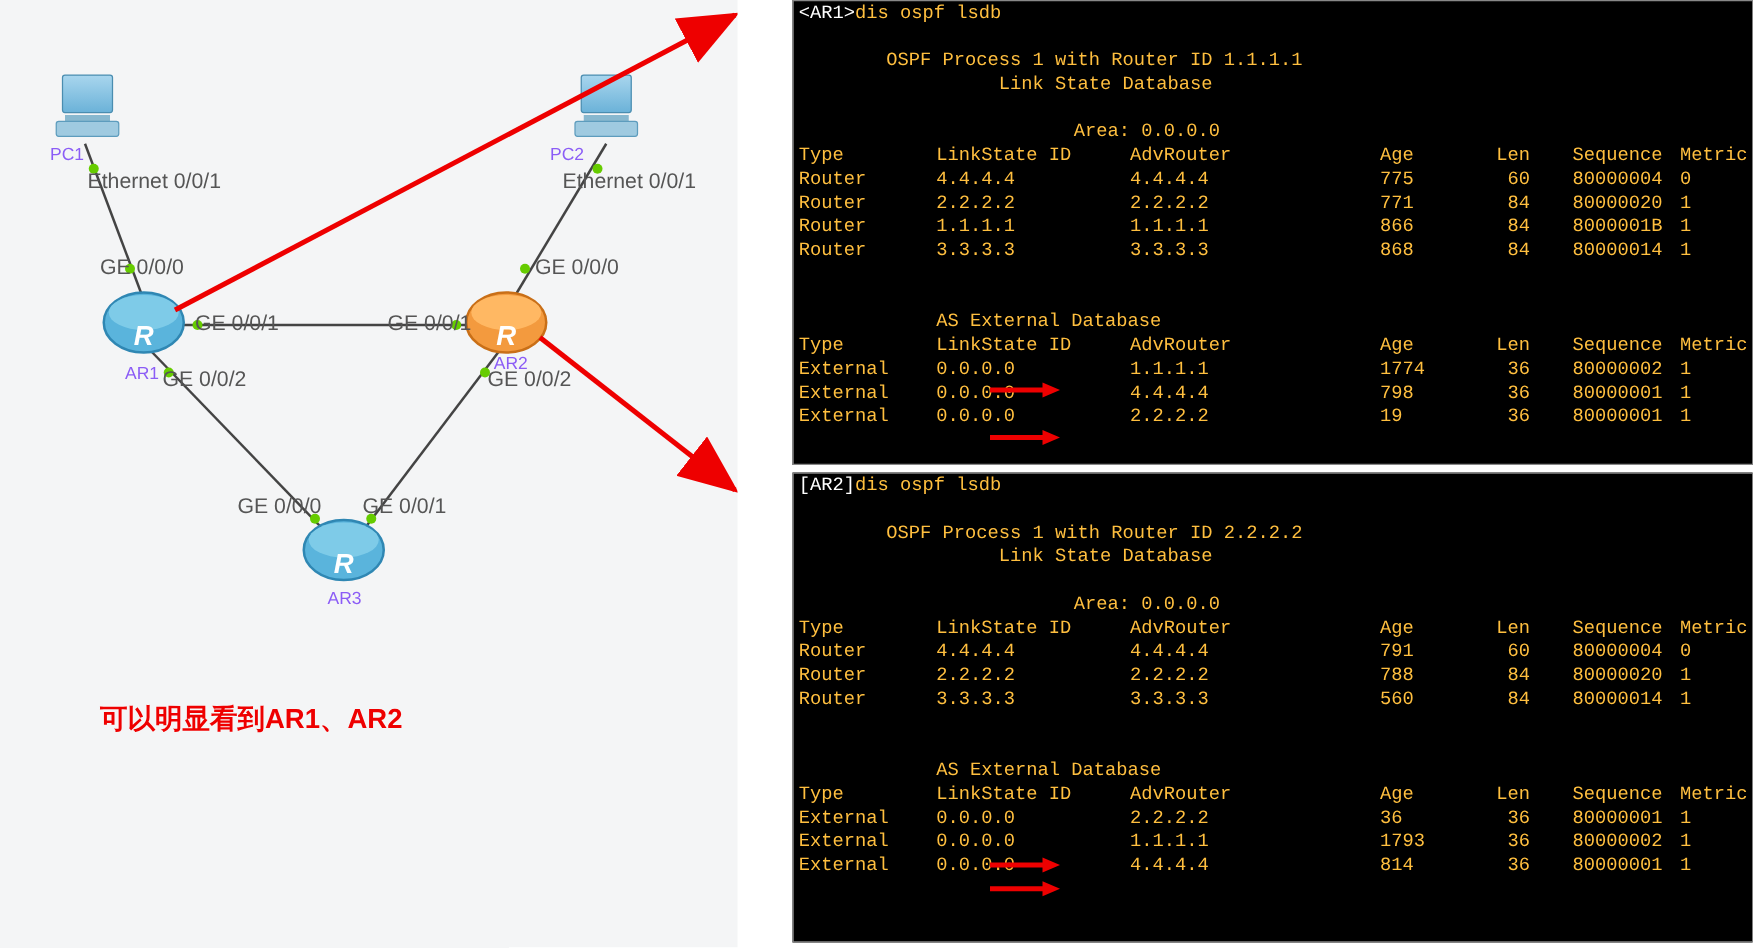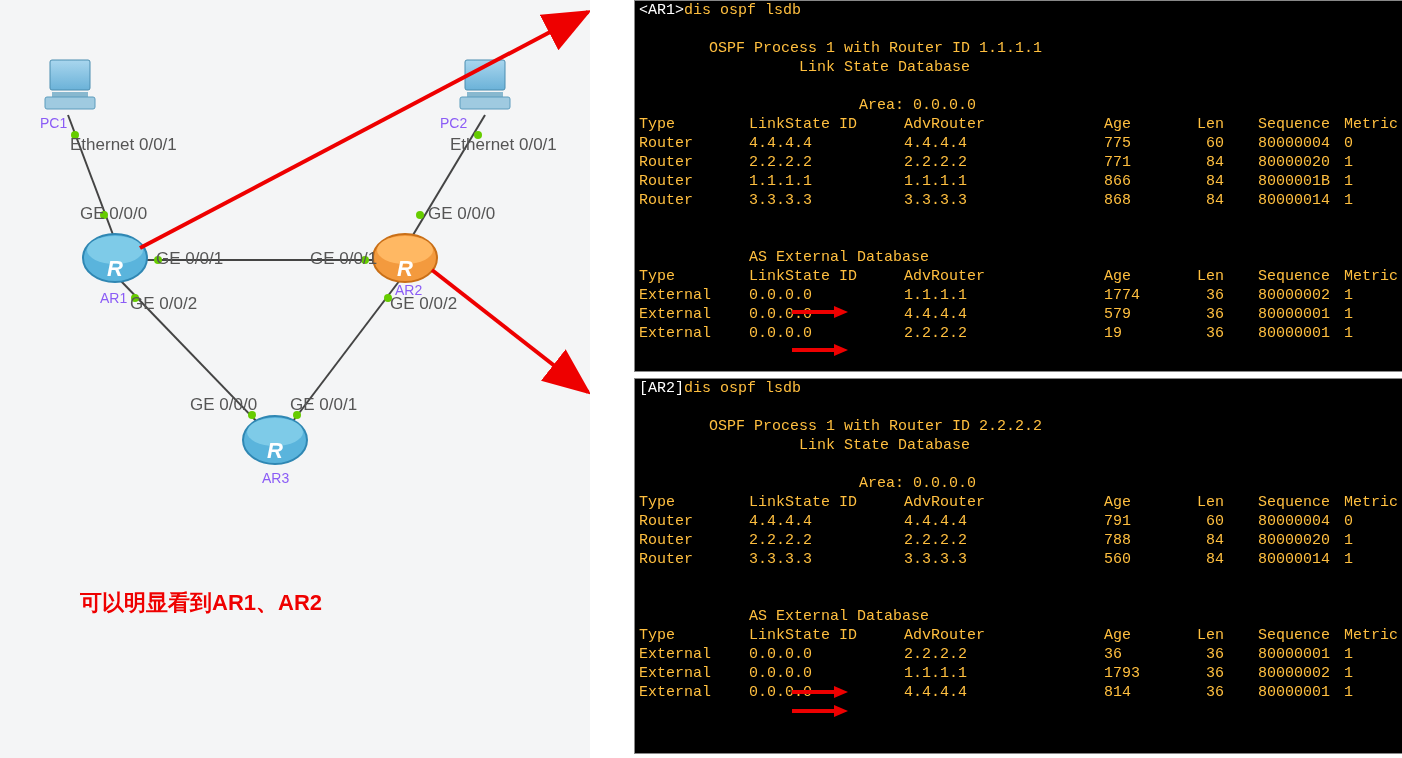--- a/index.html
+++ b/index.html
@@ -1,21 +1,21 @@
 <!DOCTYPE html>
 <html><head>
 <meta charset="utf-8">
 <style>
 * { margin:0; padding:0; box-sizing:border-box; }
 body { font-family:Arial,sans-serif; background:#fff; width:1402px; height:758px; position:relative; overflow:hidden; }
 .topology { position:absolute; left:0; top:0; width:590px; height:758px; background:#f4f5f6; }
 .topology svg { position:absolute; left:0; top:0; width:590px; height:758px; }
 .device-label { position:absolute; font-size:14px; color:#8b5cf6; }
 .port-label { position:absolute; font-size:17px; color:#555; white-space:nowrap; }
-.note-text { position:absolute; left:80px; top:588px; font-size:22px; color:#e00; font-weight:bold; line-height:1.4; text-shadow:0 0 1px #fff; }
+.note-text { position:absolute; left:80px; top:560px; font-size:22px; color:#e00; font-weight:bold; line-height:1.4; text-shadow:0 0 1px #fff; }
 .term { position:absolute; left:594px; background:#000; color:#ddd; font-family:"Courier New",monospace; font-size:15px; line-height:19px; padding:0 4px; border:1px solid #888;margin-left:40px; }
 .term1 { top:0; width:802px; height:372px; }
 .term2 { top:378px; width:802px; height:376px; }
 .term .prompt { color:#fff; }
 .term .cmd { color:#ffbf3f; }
 .term .hdr { color:#ffbf3f; }
 .term .row span { display:inline-block; }
 .c-type { width:110px; }
 .c-ls { width:155px; }
 .c-adv { width:200px; }
@@ -126,21 +126,21 @@
   <div class="row hdr"><span class="c-type">Router</span><span class="c-ls">2.2.2.2</span><span class="c-adv">2.2.2.2</span><span class="c-age">771</span><span class="c-len">84</span><span class="c-seq">80000020</span><span class="c-met">1</span></div>
   <div class="row hdr"><span class="c-type">Router</span><span class="c-ls">1.1.1.1</span><span class="c-adv">1.1.1.1</span><span class="c-age">866</span><span class="c-len">84</span><span class="c-seq">8000001B</span><span class="c-met">1</span></div>
   <div class="row hdr"><span class="c-type">Router</span><span class="c-ls">3.3.3.3</span><span class="c-adv">3.3.3.3</span><span class="c-age">868</span><span class="c-len">84</span><span class="c-seq">80000014</span><span class="c-met">1</span></div>
   <div class="row">&nbsp;</div>
   <div class="row">&nbsp;</div>
   <div class="row hdr" style="padding-left:110px;">AS External Database</div>
   <div class="row hdr">
     <span class="c-type">Type</span><span class="c-ls">LinkState ID</span><span class="c-adv">AdvRouter</span><span class="c-age">Age</span><span class="c-len">Len</span><span class="c-seq">Sequence</span><span class="c-met">Metric</span>
   </div>
   <div class="row hdr"><span class="c-type">External</span><span class="c-ls">0.0.0.0</span><span class="c-adv">1.1.1.1</span><span class="c-age">1774</span><span class="c-len">36</span><span class="c-seq">80000002</span><span class="c-met">1</span></div>
-  <div class="row hdr"><span class="c-type">External</span><span class="c-ls">0.0.0.0</span><span class="c-adv">4.4.4.4</span><span class="c-age">579</span><span class="c-len">36</span><span class="c-seq">80000001</span><span class="c-met">1</span></div>
+  <div class="row hdr"><span class="c-type">External</span><span class="c-ls">0.0.0.0</span><span class="c-adv">4.4.4.4</span><span class="c-age">798</span><span class="c-len">36</span><span class="c-seq">80000001</span><span class="c-met">1</span></div>
   <div class="row hdr"><span class="c-type">External</span><span class="c-ls">0.0.0.0</span><span class="c-adv">2.2.2.2</span><span class="c-age">19</span><span class="c-len">36</span><span class="c-seq">80000001</span><span class="c-met">1</span></div>
 </div>
 
 <div class="term term2">
   <div class="row"><span class="prompt">[AR2]</span><span class="cmd">dis ospf lsdb</span></div>
   <div class="row">&nbsp;</div>
   <div class="row hdr" style="padding-left:70px;">OSPF Process 1 with Router ID 2.2.2.2</div>
   <div class="row hdr" style="padding-left:160px;">Link State Database</div>
   <div class="row">&nbsp;</div>
   <div class="row hdr" style="padding-left:220px;">Area: 0.0.0.0</div>

